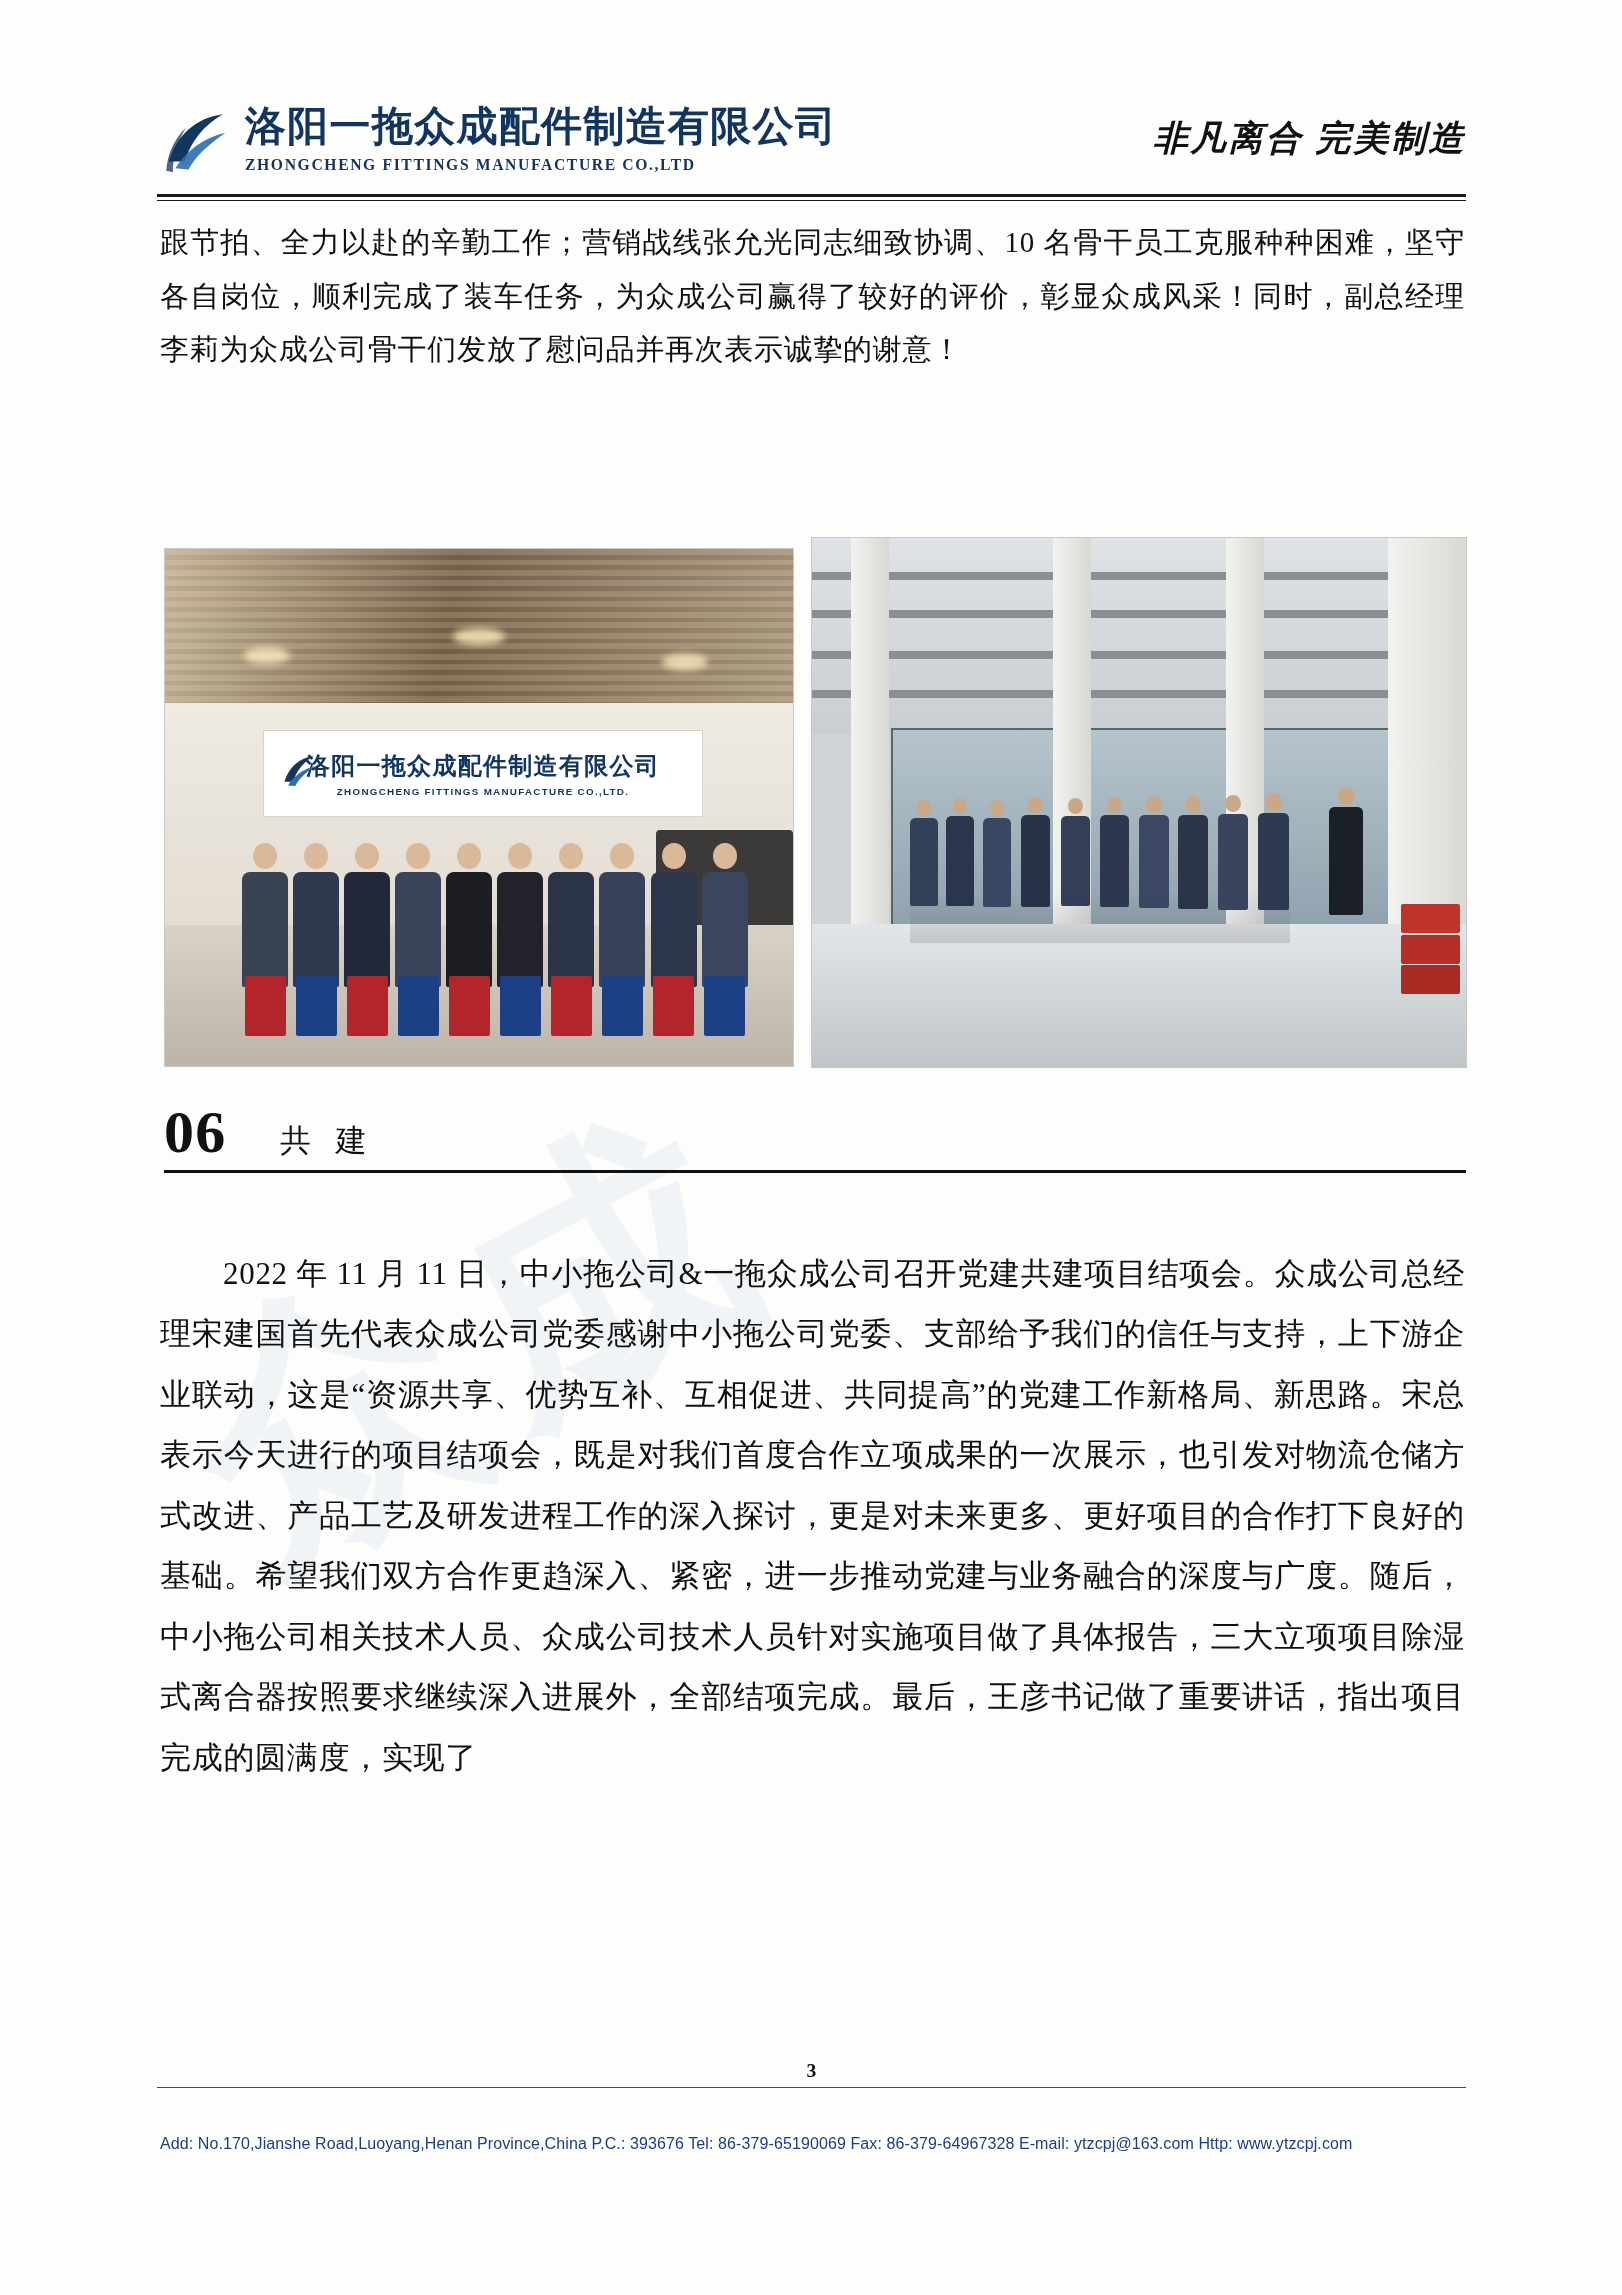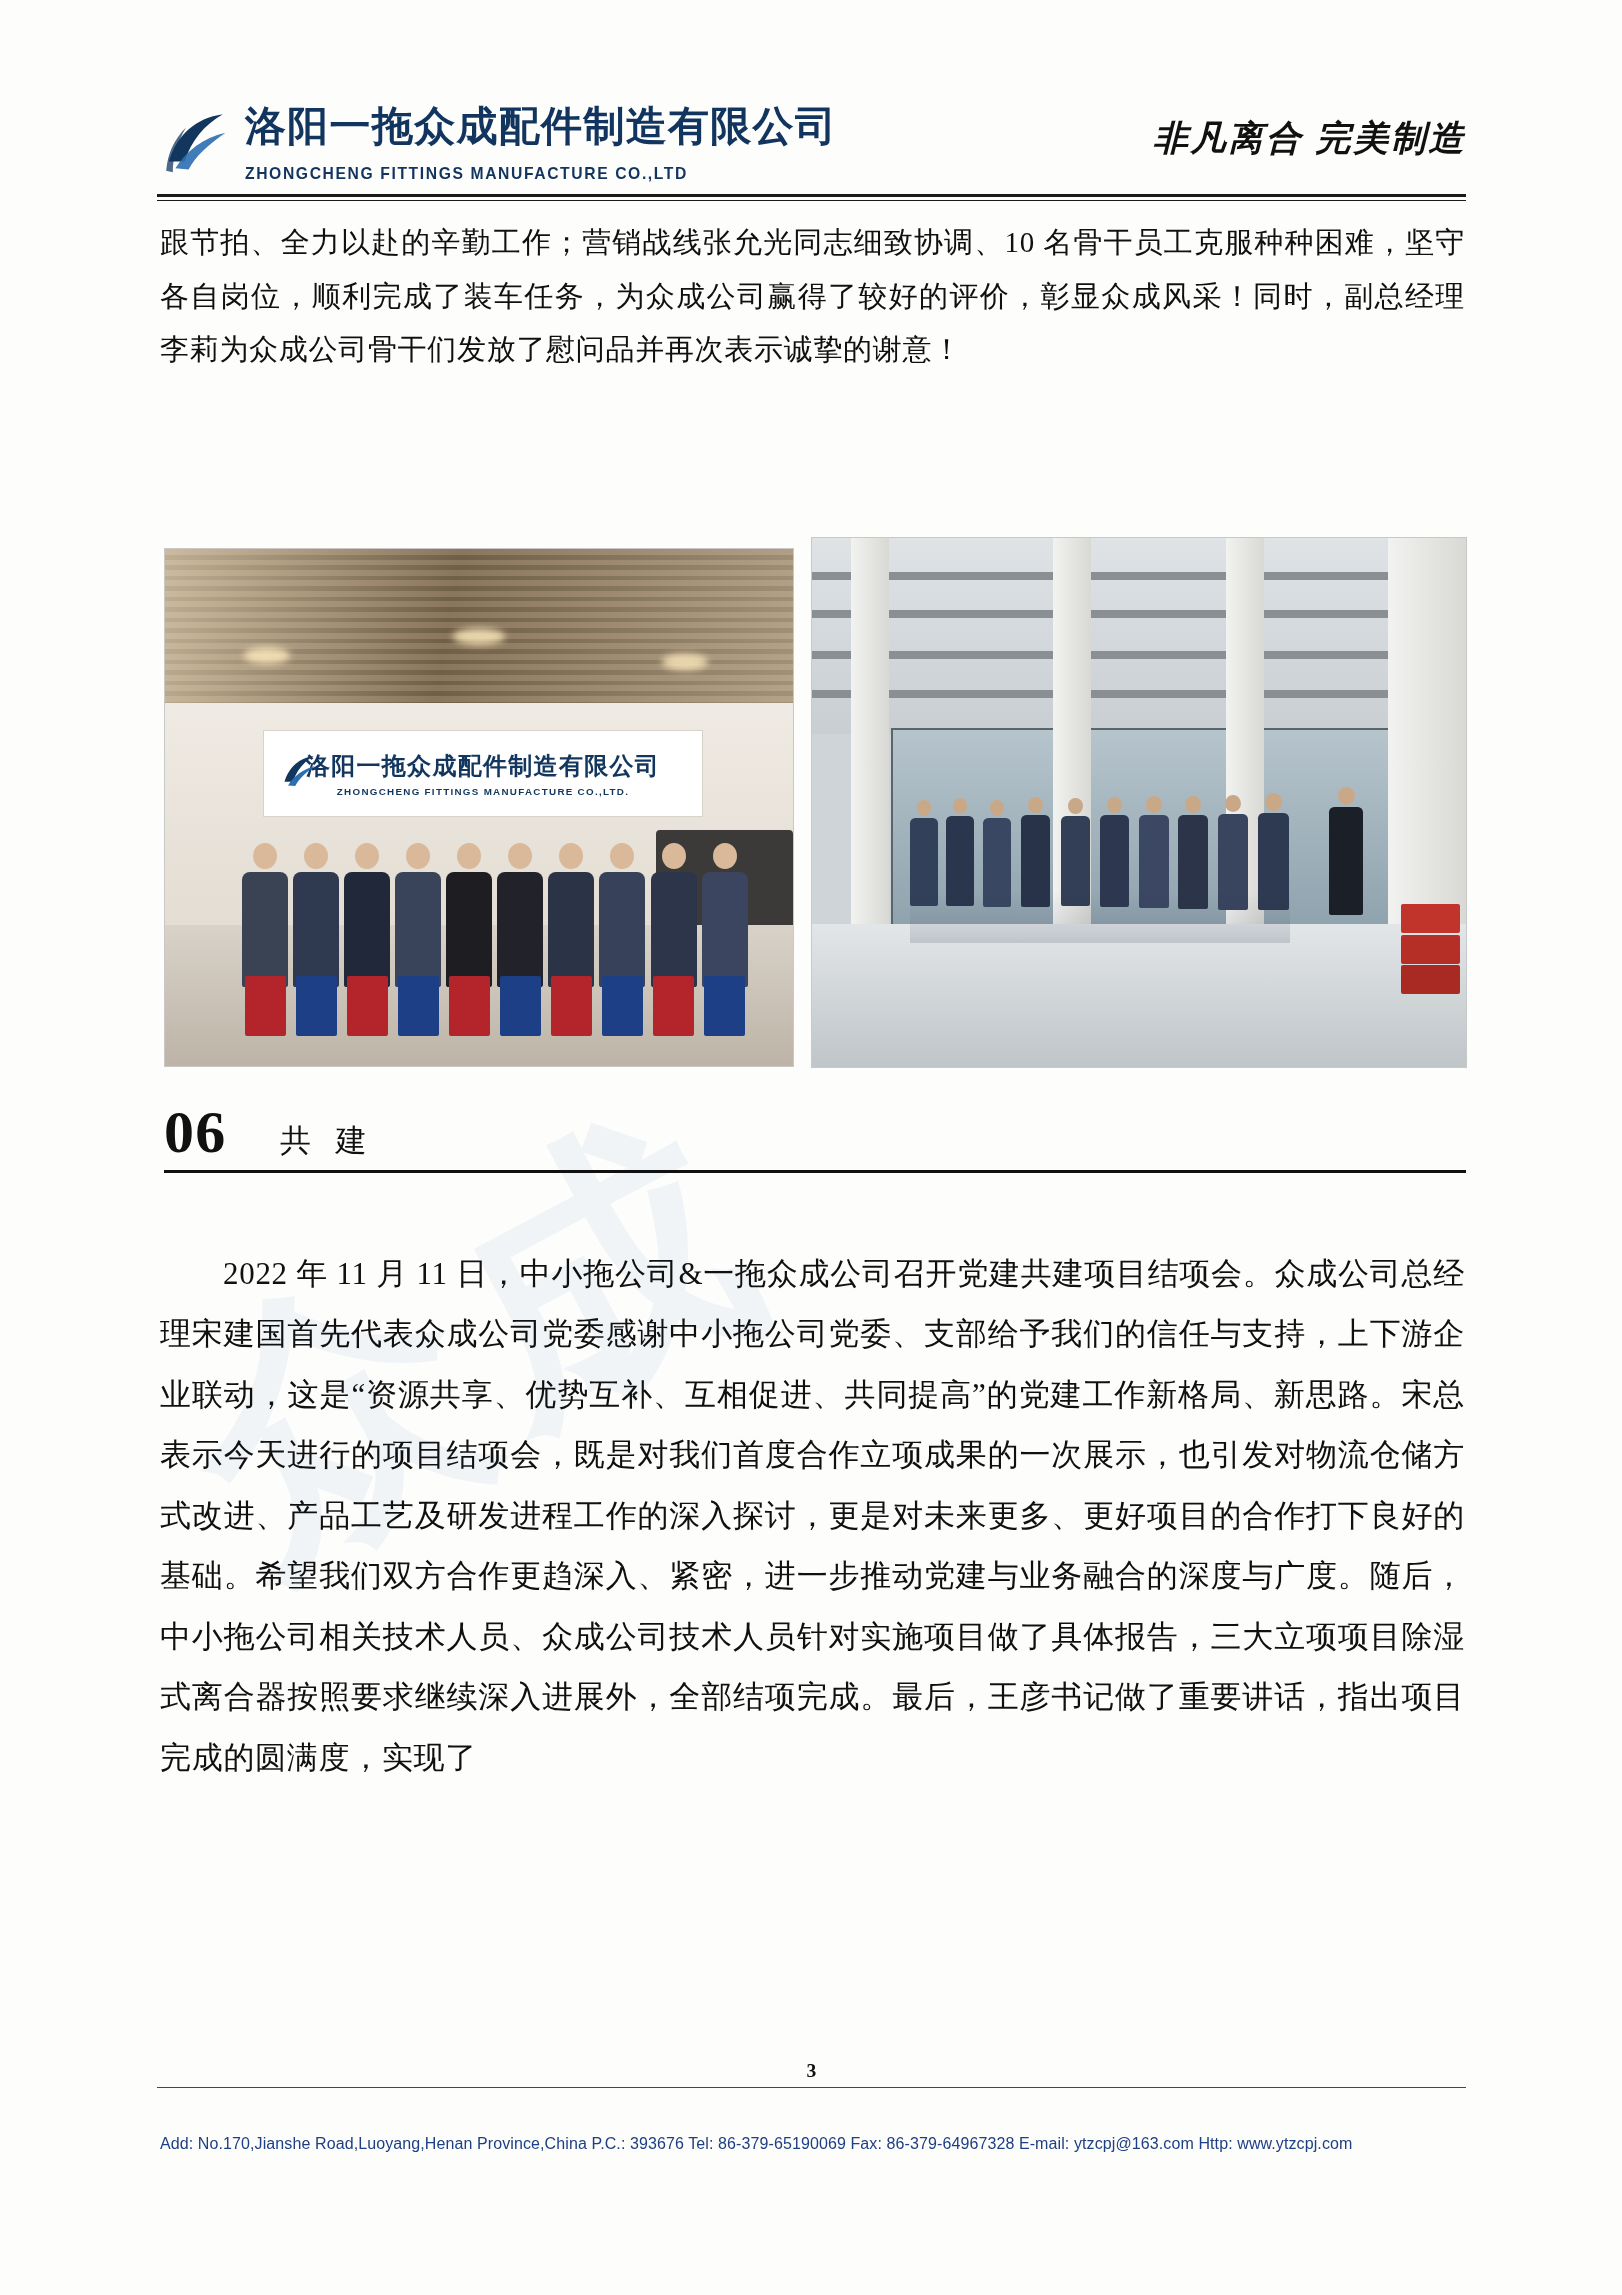--- a/index.html
+++ b/index.html
@@ -75,26 +75,26 @@
   .logo-cn {
     font-family: "Liberation Sans", sans-serif;
     font-weight: bold;
     font-size: 41px;
     color: #12355f;
     letter-spacing: 1.3px;
     line-height: 1.15;
     white-space: nowrap;
   }
   .logo-en {
-    font-family: Liberation Sans, sans-serif;
+    font-family: Liberation Serif, serif;
     font-weight: bold;
     font-size: 15.7px;
     color: #12355f;
     letter-spacing: 1.6px;
-    margin-top: 15px;
+    margin-top: 6px;
     white-space: nowrap;
   }
   .slogan {
     position: absolute;
     right: 0;
     top: 17px;
     font-family: "Liberation Sans", sans-serif;
     font-weight: bold;
     font-style: italic;
     font-size: 35px;

